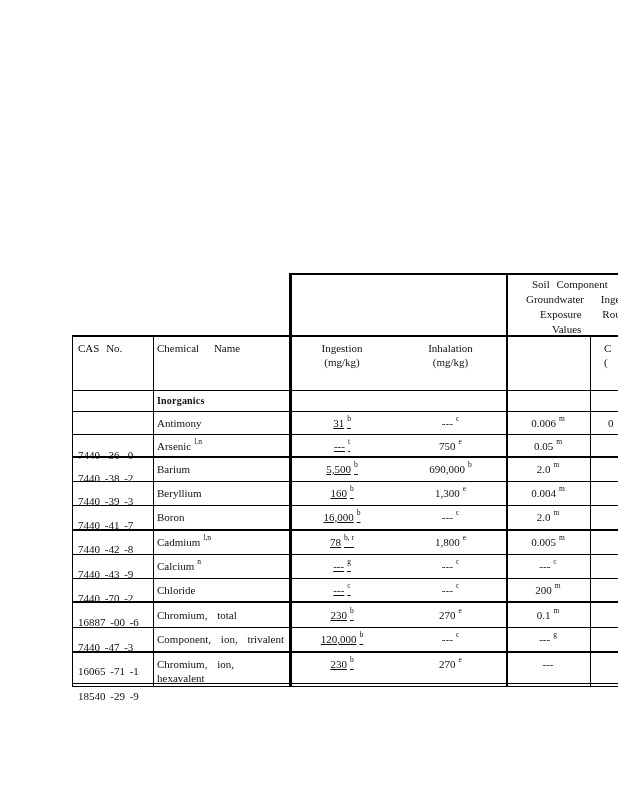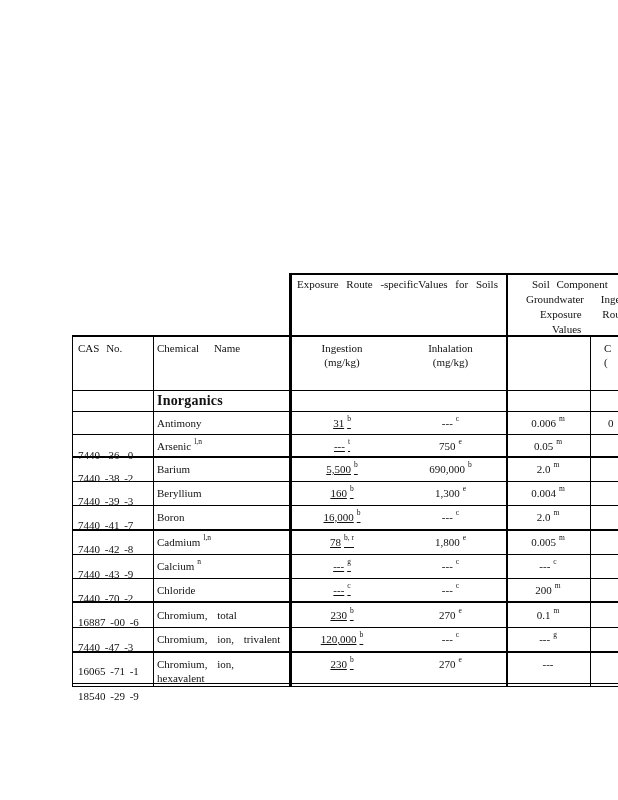--- a/index.html
+++ b/index.html
@@ -15,21 +15,21 @@
   .cell.cas{left:78px;width:72px;word-spacing:2px;margin-top:32px;}
   .cell.name{left:157px;width:130px;word-spacing:7px;}
   .cell.ing{left:289px;width:106px;text-align:center;text-decoration:underline;}
   .cell.inh{left:395px;width:111px;text-align:center;}
   .cell.c1{left:506px;width:84px;text-align:center;}
   .cell.c2{left:608px;width:30px;}
   .nameline{display:block;}
   .gh1{left:289px;width:217px;top:277px;text-align:center;word-spacing:5px;}
   .colhead{top:341px;}
   .twoline span{display:block;}
-  .section-label{font-weight:bold;font-size:14px;letter-spacing:0.2px;}
+  .section-label{font-weight:bold;font-size:10px;letter-spacing:0.2px;}
 </style>
 </head>
 <body>
 
 <div id="canvas">
 
   <div class="vline" style="left:72px;top:335px;width:1px;height:351px;"></div>
   <div class="vline" style="left:153px;top:335px;width:1px;height:351px;"></div>
   <div class="vline" style="left:289px;top:273px;width:3px;height:413px;"></div>
   <div class="vline" style="left:506px;top:273px;width:2px;height:413px;"></div>
@@ -45,21 +45,20 @@
   <div class="hline" style="left:72px;top:505px;width:546px;height:1px;"></div>
   <div class="hline" style="left:72px;top:529px;width:546px;height:2px;"></div>
   <div class="hline" style="left:72px;top:554px;width:546px;height:1px;"></div>
   <div class="hline" style="left:72px;top:578px;width:546px;height:1px;"></div>
   <div class="hline" style="left:72px;top:601px;width:546px;height:2px;"></div>
   <div class="hline" style="left:72px;top:627px;width:546px;height:1px;"></div>
   <div class="hline" style="left:72px;top:651px;width:546px;height:2px;"></div>
   <div class="hline" style="left:72px;top:683px;width:546px;height:1px;"></div>
   <div class="hline" style="left:72px;top:686px;width:546px;height:1px;"></div>
 
-  <div class="txt gh1">Exposure Route -specificValues for Soils</div>
   <div class="txt" style="left:532px;top:277px;word-spacing:4px;">Soil Component</div>
   <div class="txt" style="left:526px;top:292px;word-spacing:14px;">Groundwater Inge</div>
   <div class="txt" style="left:540px;top:307px;word-spacing:18px;">Exposure Rou</div>
   <div class="txt" style="left:552px;top:322px;">Values</div>
 
   <div class="txt colhead" style="left:78px;word-spacing:4px;">CAS No.</div>
   <div class="txt colhead" style="left:157px;word-spacing:12px;">Chemical Name</div>
   <div class="txt colhead center twoline" style="left:289px;width:106px;">
     <span>Ingestion</span>
     <span>(mg/kg)</span>
@@ -143,21 +142,21 @@
   <div class="row" style="top:608px;">
     <span class="cell cas">7440 -47 -3</span>
     <span class="cell name"><span>Chromium, total</span></span>
     <span class="cell ing"><span>230</span><sup>b</sup></span>
     <span class="cell inh"><span>270</span><sup>e</sup></span>
     <span class="cell c1"><span>0.1</span><sup>m</sup></span>
   </div>
 
   <div class="row" style="top:632px;">
     <span class="cell cas">16065 -71 -1</span>
-    <span class="cell name"><span>Chromium, ion, trivalent</span></span>
+    <span class="cell name"><span>Component, ion, trivalent</span></span>
     <span class="cell ing"><span>120,000</span><sup>b</sup></span>
     <span class="cell inh"><span>---</span><sup>c</sup></span>
     <span class="cell c1"><span>---</span><sup>g</sup></span>
   </div>
 
   <div class="row" style="top:657px;">
     <span class="cell cas">18540 -29 -9</span>
     <span class="cell name">
       <span class="nameline">Chromium, ion,</span>
       <span class="nameline">hexavalent</span>

